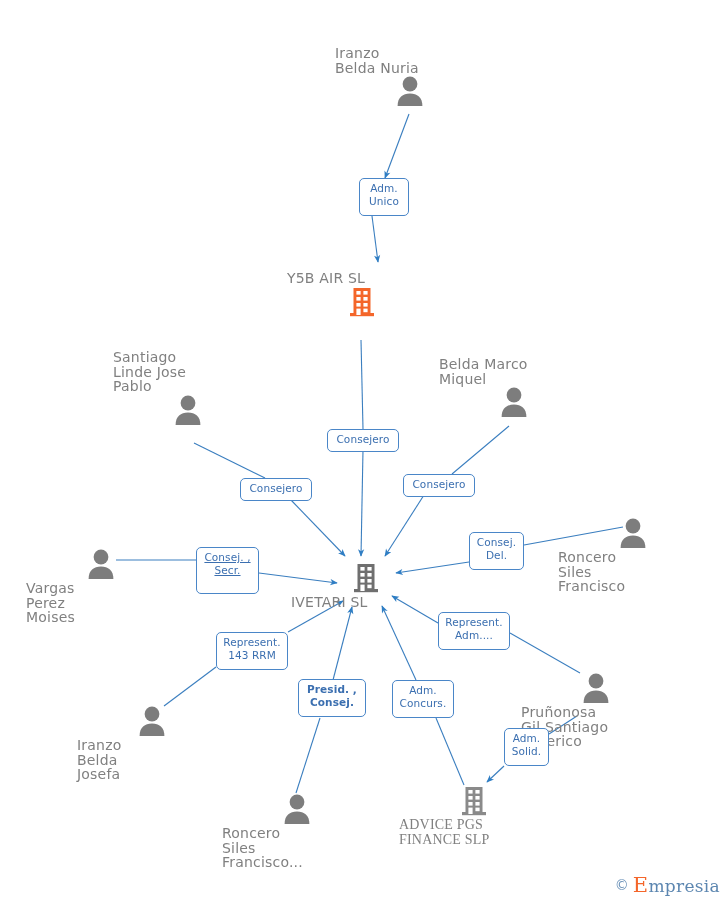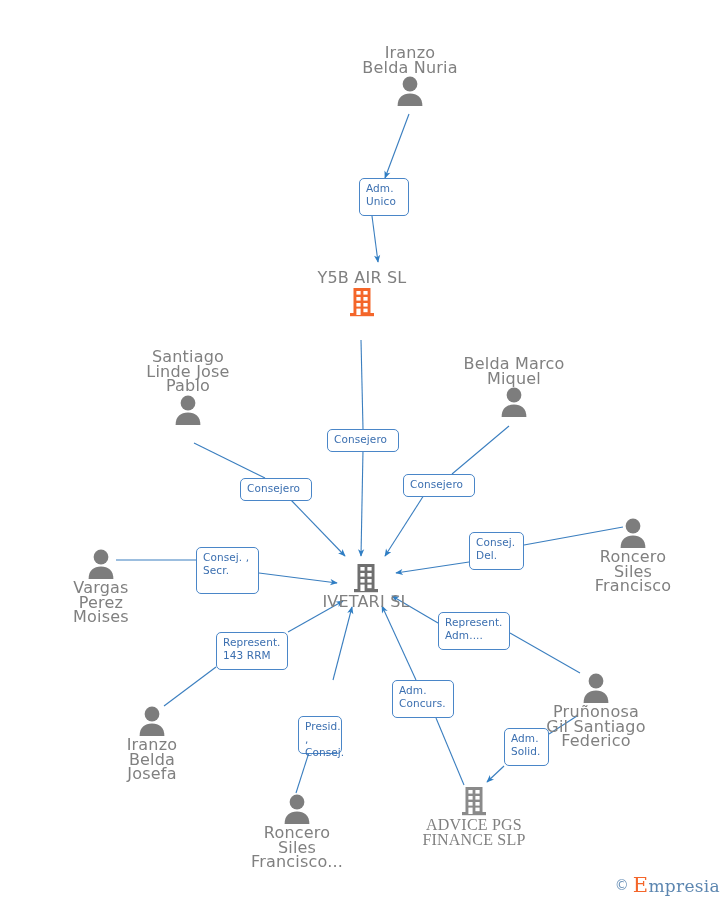--- a/index.html
+++ b/index.html
@@ -11,42 +11,42 @@
     overflow:hidden;
   }
   #graph{position:absolute;left:0;top:0;width:728px;height:905px;}
   .edges{position:absolute;left:0;top:0;width:728px;height:905px;pointer-events:none;}
 
   
   .node{
     position:absolute;
     width:150px;
     margin-left:-75px;
-    text-align:center;
+    text-align:left;
     line-height:14.5px;
     color:#808080;
-    font-size:16px;
+    font-size:14px;
     letter-spacing:.2px;
   }
   .node .label{display:block;white-space:pre-line;}
   .node .glyph{display:block;}
   .node.person .glyph svg{display:block;margin:0 auto;}
   .node.company .glyph svg{display:block;margin:0 auto;}
   .node.below .label{margin-top:1px;}
 
   
   .chip{
     position:absolute;
     border:1px solid #4a86c8;
     border-radius:5px;
     background:#ffffff;
     color:#3b6fb0;
     font-size:10.5px;
     line-height:13px;
-    text-align:left;
+    text-align:center;
     padding:3px 6px 18px;
     white-space:pre-line;
     box-sizing:border-box;
     letter-spacing:.1px;
   }
 
   
   .watermark{
     position:absolute;
     right:8px;bottom:8px;
@@ -262,27 +262,27 @@
 FINANCE  SLP</span>
   </div>
 
   <div class="chip" style="left:359px;top:178px;width:50px;height:38px;">Adm.
 Unico</div>
   <div class="chip" style="left:327px;top:429px;width:72px;height:21px;padding-top:3px;">Consejero</div>
   <div class="chip" style="left:240px;top:478px;width:72px;height:21px;padding-top:3px;">Consejero</div>
   <div class="chip" style="left:403px;top:474px;width:72px;height:21px;padding-top:3px;">Consejero</div>
   <div class="chip" style="left:469px;top:532px;width:55px;height:38px;">Consej.
 Del.</div>
-  <div class="chip" style="left:196px;top:547px;width:63px;height:47px;">Consej. ,
+  <div class="chip" style="left:196px;top:547px;width:63px;height:47px;text-decoration:underline;">Consej. ,
 Secr.</div>
   <div class="chip" style="left:438px;top:612px;width:72px;height:38px;">Represent.
 Adm....</div>
   <div class="chip" style="left:216px;top:632px;width:72px;height:38px;">Represent.
 143 RRM</div>
-  <div class="chip" style="left:298px;top:716px;width:44px;height:38px;">Presid. ,
+  <div class="chip" style="left:298px;top:679px;width:68px;height:38px;font-weight:bold;">Presid. ,
 Consej.</div>
   <div class="chip" style="left:392px;top:680px;width:62px;height:38px;">Adm.
 Concurs.</div>
   <div class="chip" style="left:504px;top:728px;width:45px;height:38px;">Adm.
 Solid.</div>
 
   <div class="watermark">
     <span class="c">©</span>
     <span class="brand"><span class="e">E</span><span>mpresia</span></span>
   </div>

